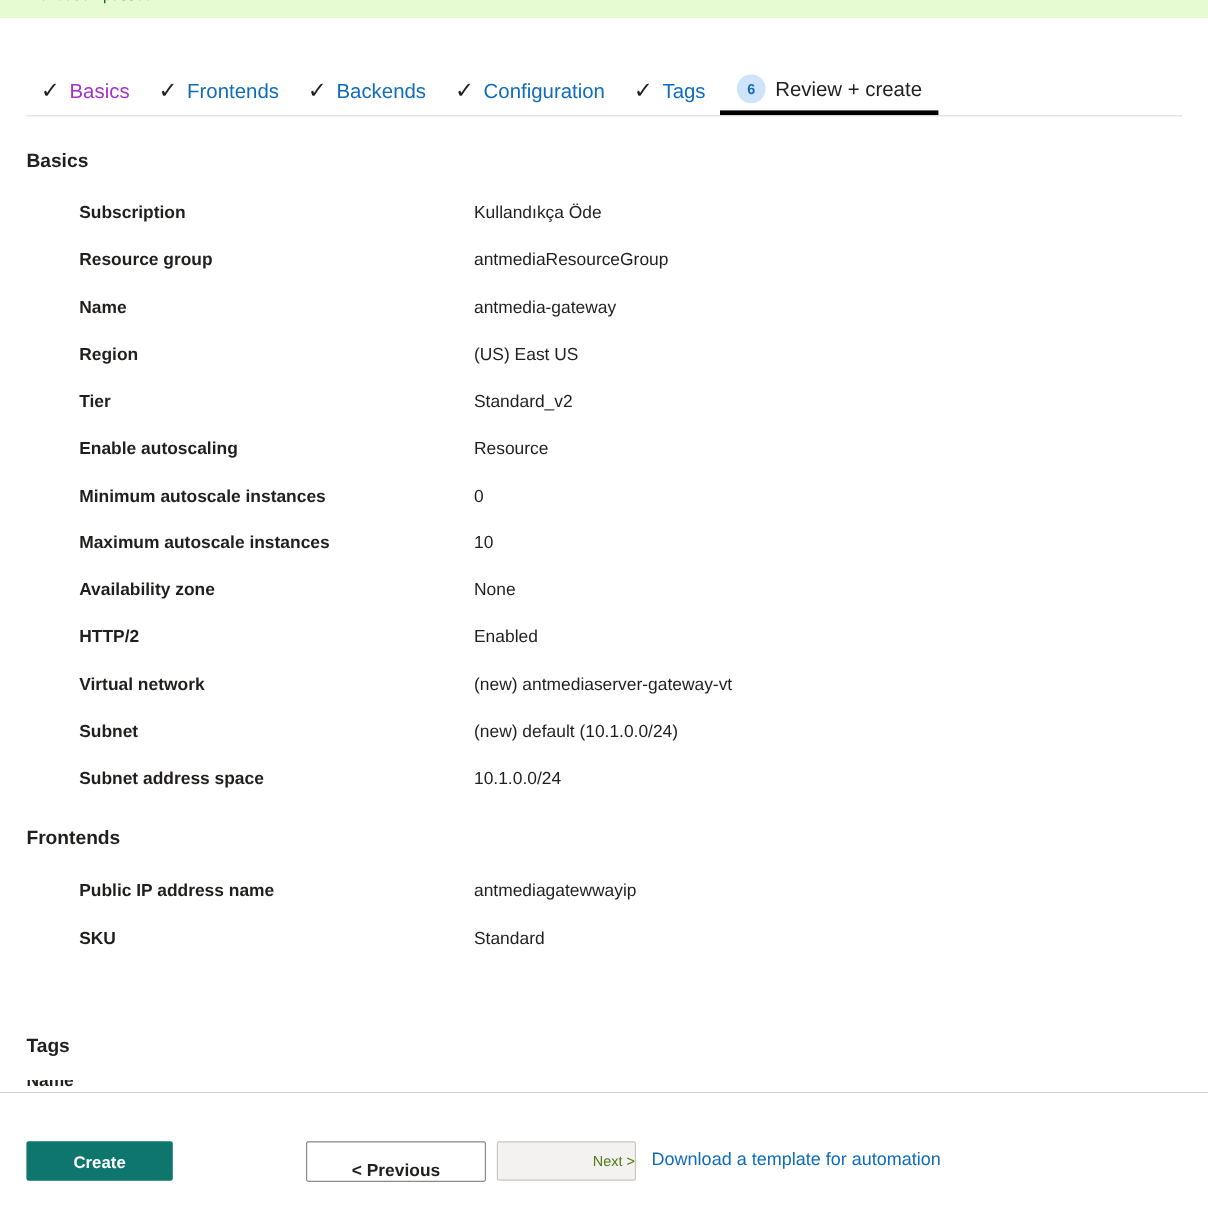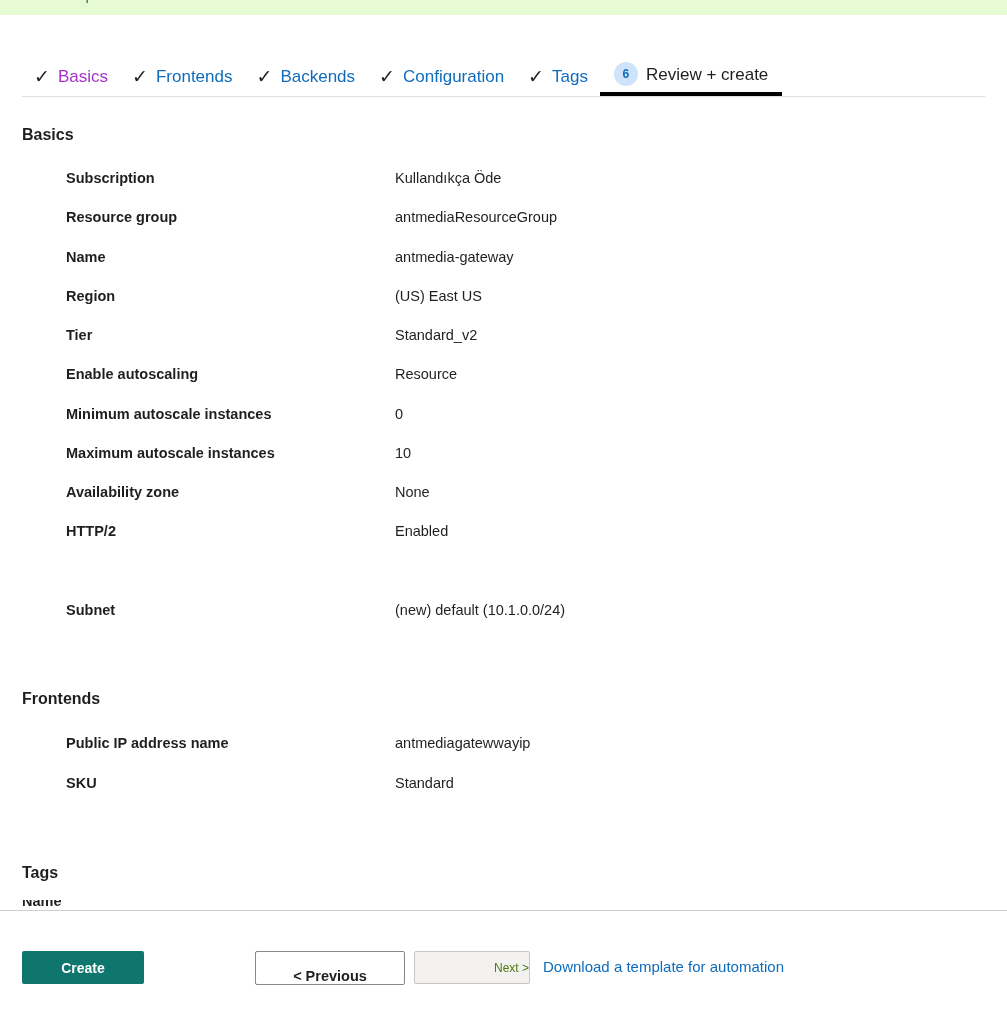--- a/index.html
+++ b/index.html
@@ -328,23 +328,31 @@
     <span class="row-value">10</span>
   </div>
   <div class="row" style="top:374px;">
     <span class="row-label">Availability zone</span>
     <span class="row-value">None</span>
   </div>
   <div class="row" style="top:413px;text-align:center;">
     <span class="row-label">HTTP/2</span>
     <span class="row-value">Enabled</span>
   </div>
+  <div class="row" style="top:453px;">
+    <span class="row-label">Virtual network</span>
+    <span class="row-value">(new) antmediaserver-gateway-vt</span>
+  </div>
   <div class="row" style="top:492px;">
     <span class="row-label">Subnet</span>
     <span class="row-value">(new) default (10.1.0.0/24)</span>
+  </div>
+  <div class="row" style="top:531px;">
+    <span class="row-label">Subnet address space</span>
+    <span class="row-value">10.1.0.0/24</span>
   </div>
 
   <div class="section-title" style="top:580px;">Frontends</div>
 
   <div class="row" style="top:625px;">
     <span class="row-label">Public IP address name</span>
     <span class="row-value">antmediagatewwayip</span>
   </div>
   <div class="row" style="top:665px;">
     <span class="row-label">SKU</span>

